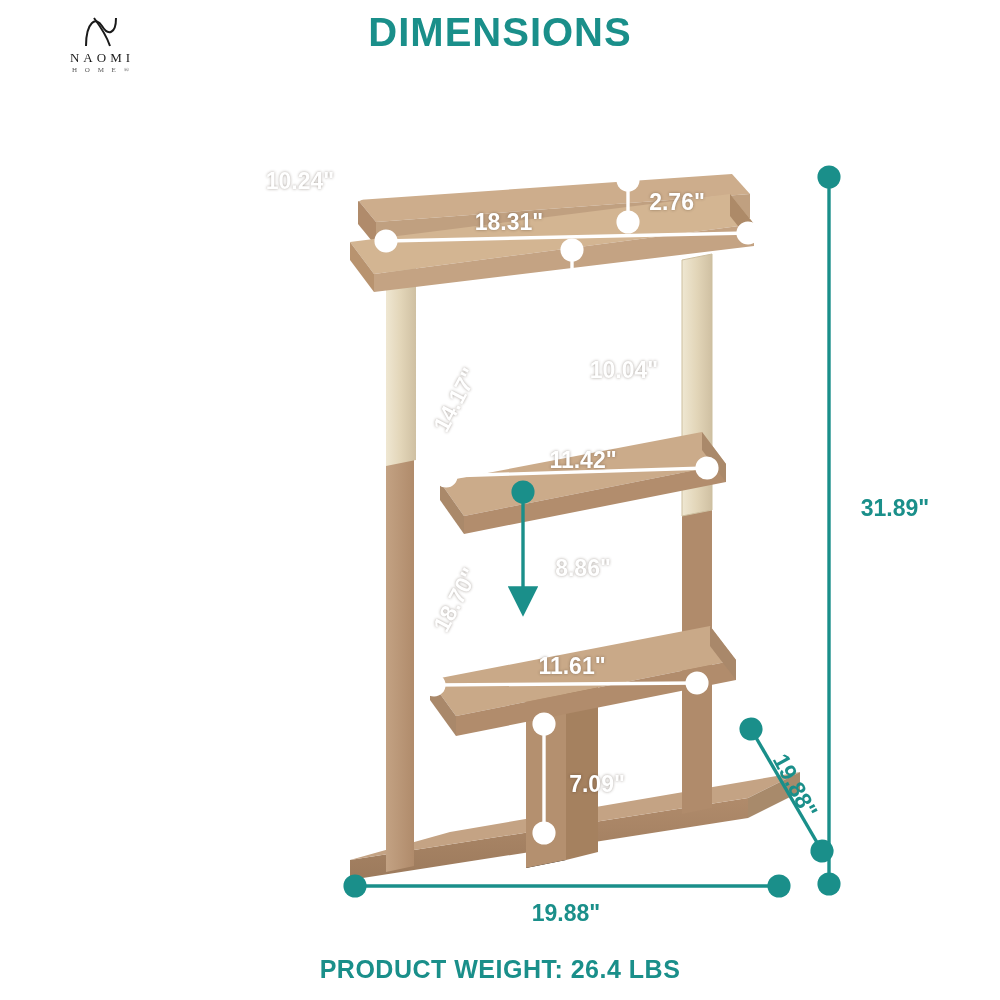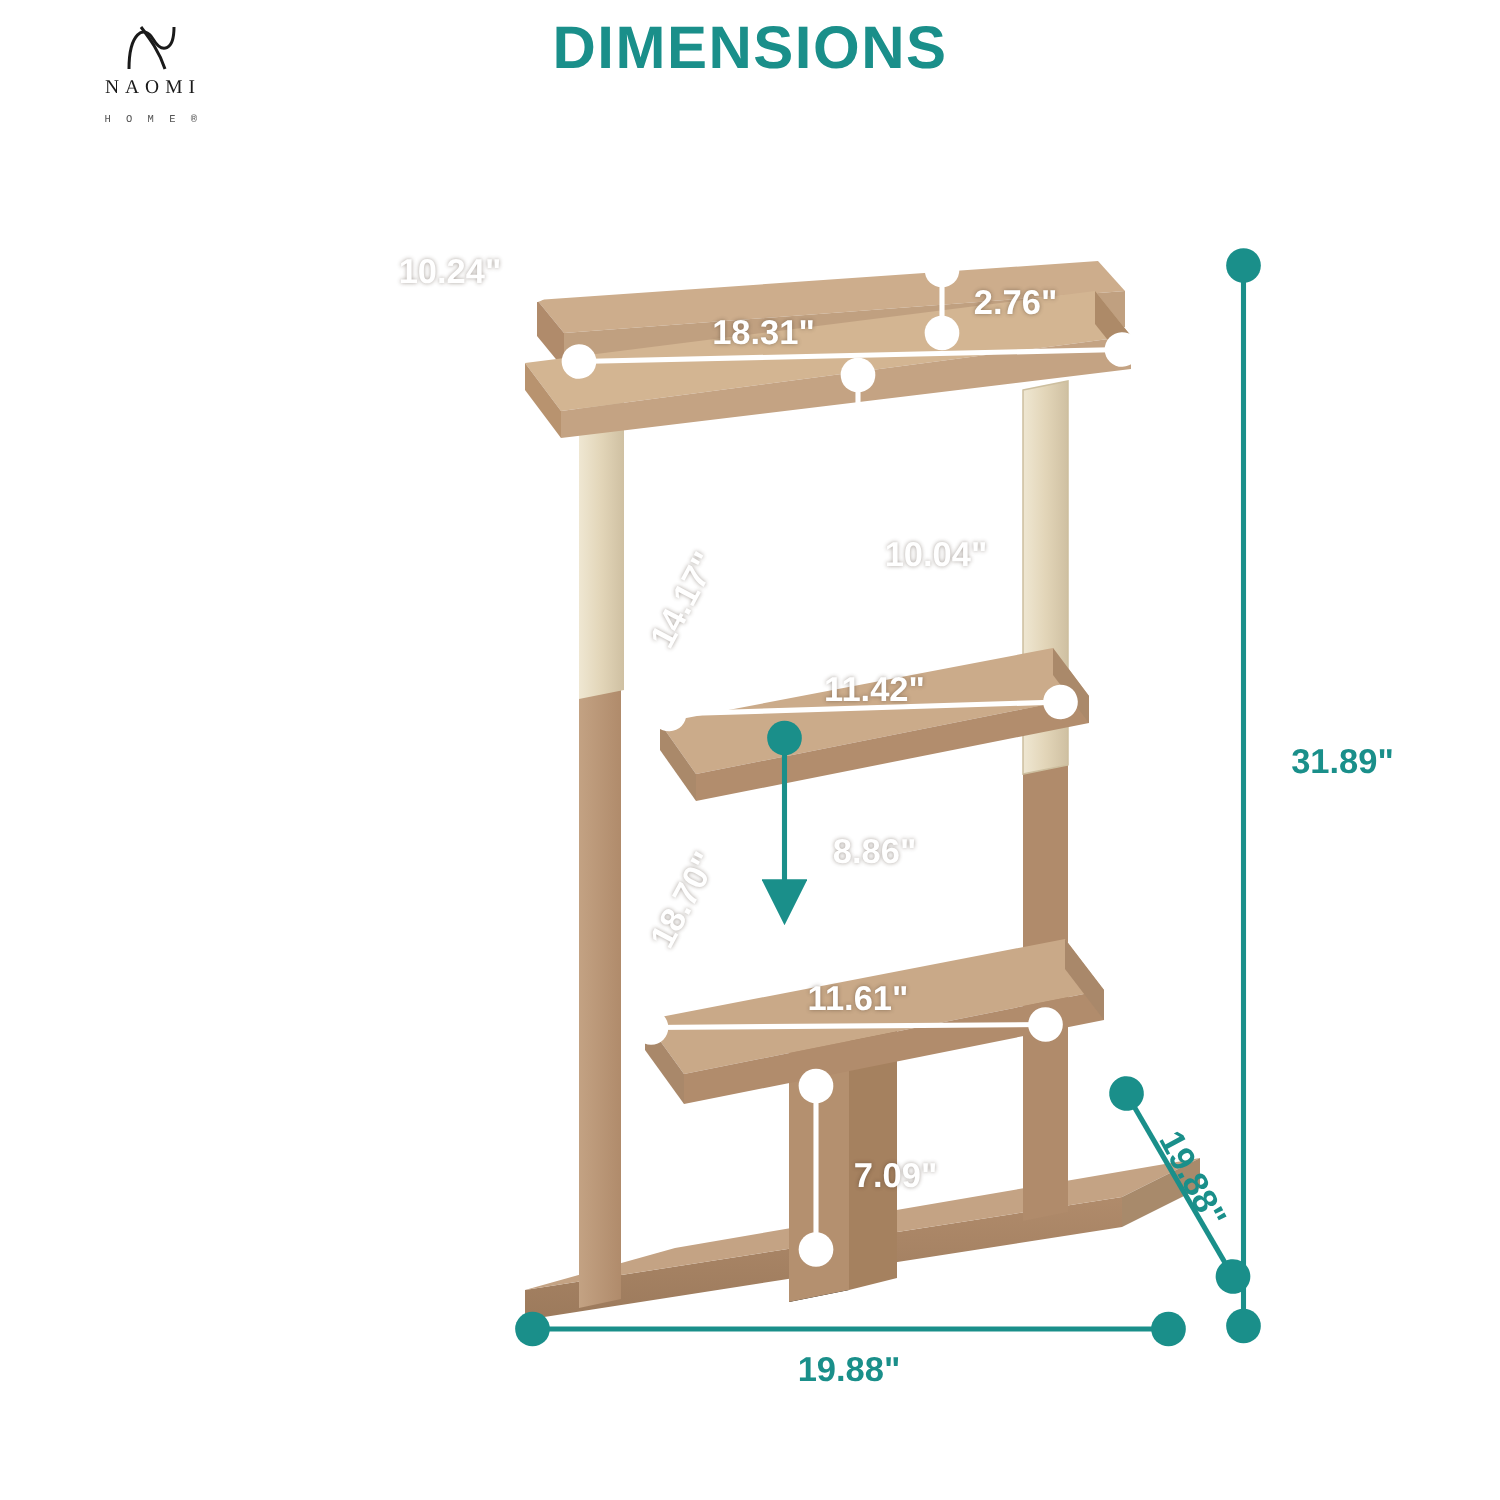--- a/index.html
+++ b/index.html
@@ -36,25 +36,25 @@
     font-size: 30px;
     letter-spacing: 1px;
   }
   .logo-name {
     font-family: "Liberation Serif", serif;
     font-size: 13px;
     letter-spacing: 4px;
     margin-top: 2px;
   }
   .logo-sub {
-    font-family: Liberation Mono, monospace;
+    font-family: Liberation Serif, serif;
     font-size: 7px;
     letter-spacing: 3px;
     color: #555;
-    margin-top: 10px;
+    margin-top: 0;
   }
 
   
   .title {
     position: absolute;
     left: 0;
     top: 10px;
     width: 1000px;
     text-align: center;
     font-size: 40px;
@@ -254,14 +254,15 @@
     <div class="mlabel white" style="left:583px; top:460px;">11.42"</div>
     <div class="mlabel white" style="left:456px; top:600px; transform:translate(-50%,-50%) rotate(-62deg);">18.70"</div>
     <div class="mlabel white" style="left:583px; top:568px;">8.86"</div>
     <div class="mlabel white" style="left:572px; top:666px;">11.61"</div>
     <div class="mlabel white" style="left:597px; top:784px;">7.09"</div>
     <div class="mlabel teal" style="left:895px; top:508px;">31.89"</div>
     <div class="mlabel teal" style="left:795px; top:786px; transform:translate(-50%,-50%) rotate(62deg);">19.88"</div>
     <div class="mlabel teal" style="left:566px; top:913px;">19.88"</div>
   </div>
 
+  <div class="footer">PRODUCT WEIGHT: 26.4 LBS</div>
 
 </div>
 
 </body></html>

